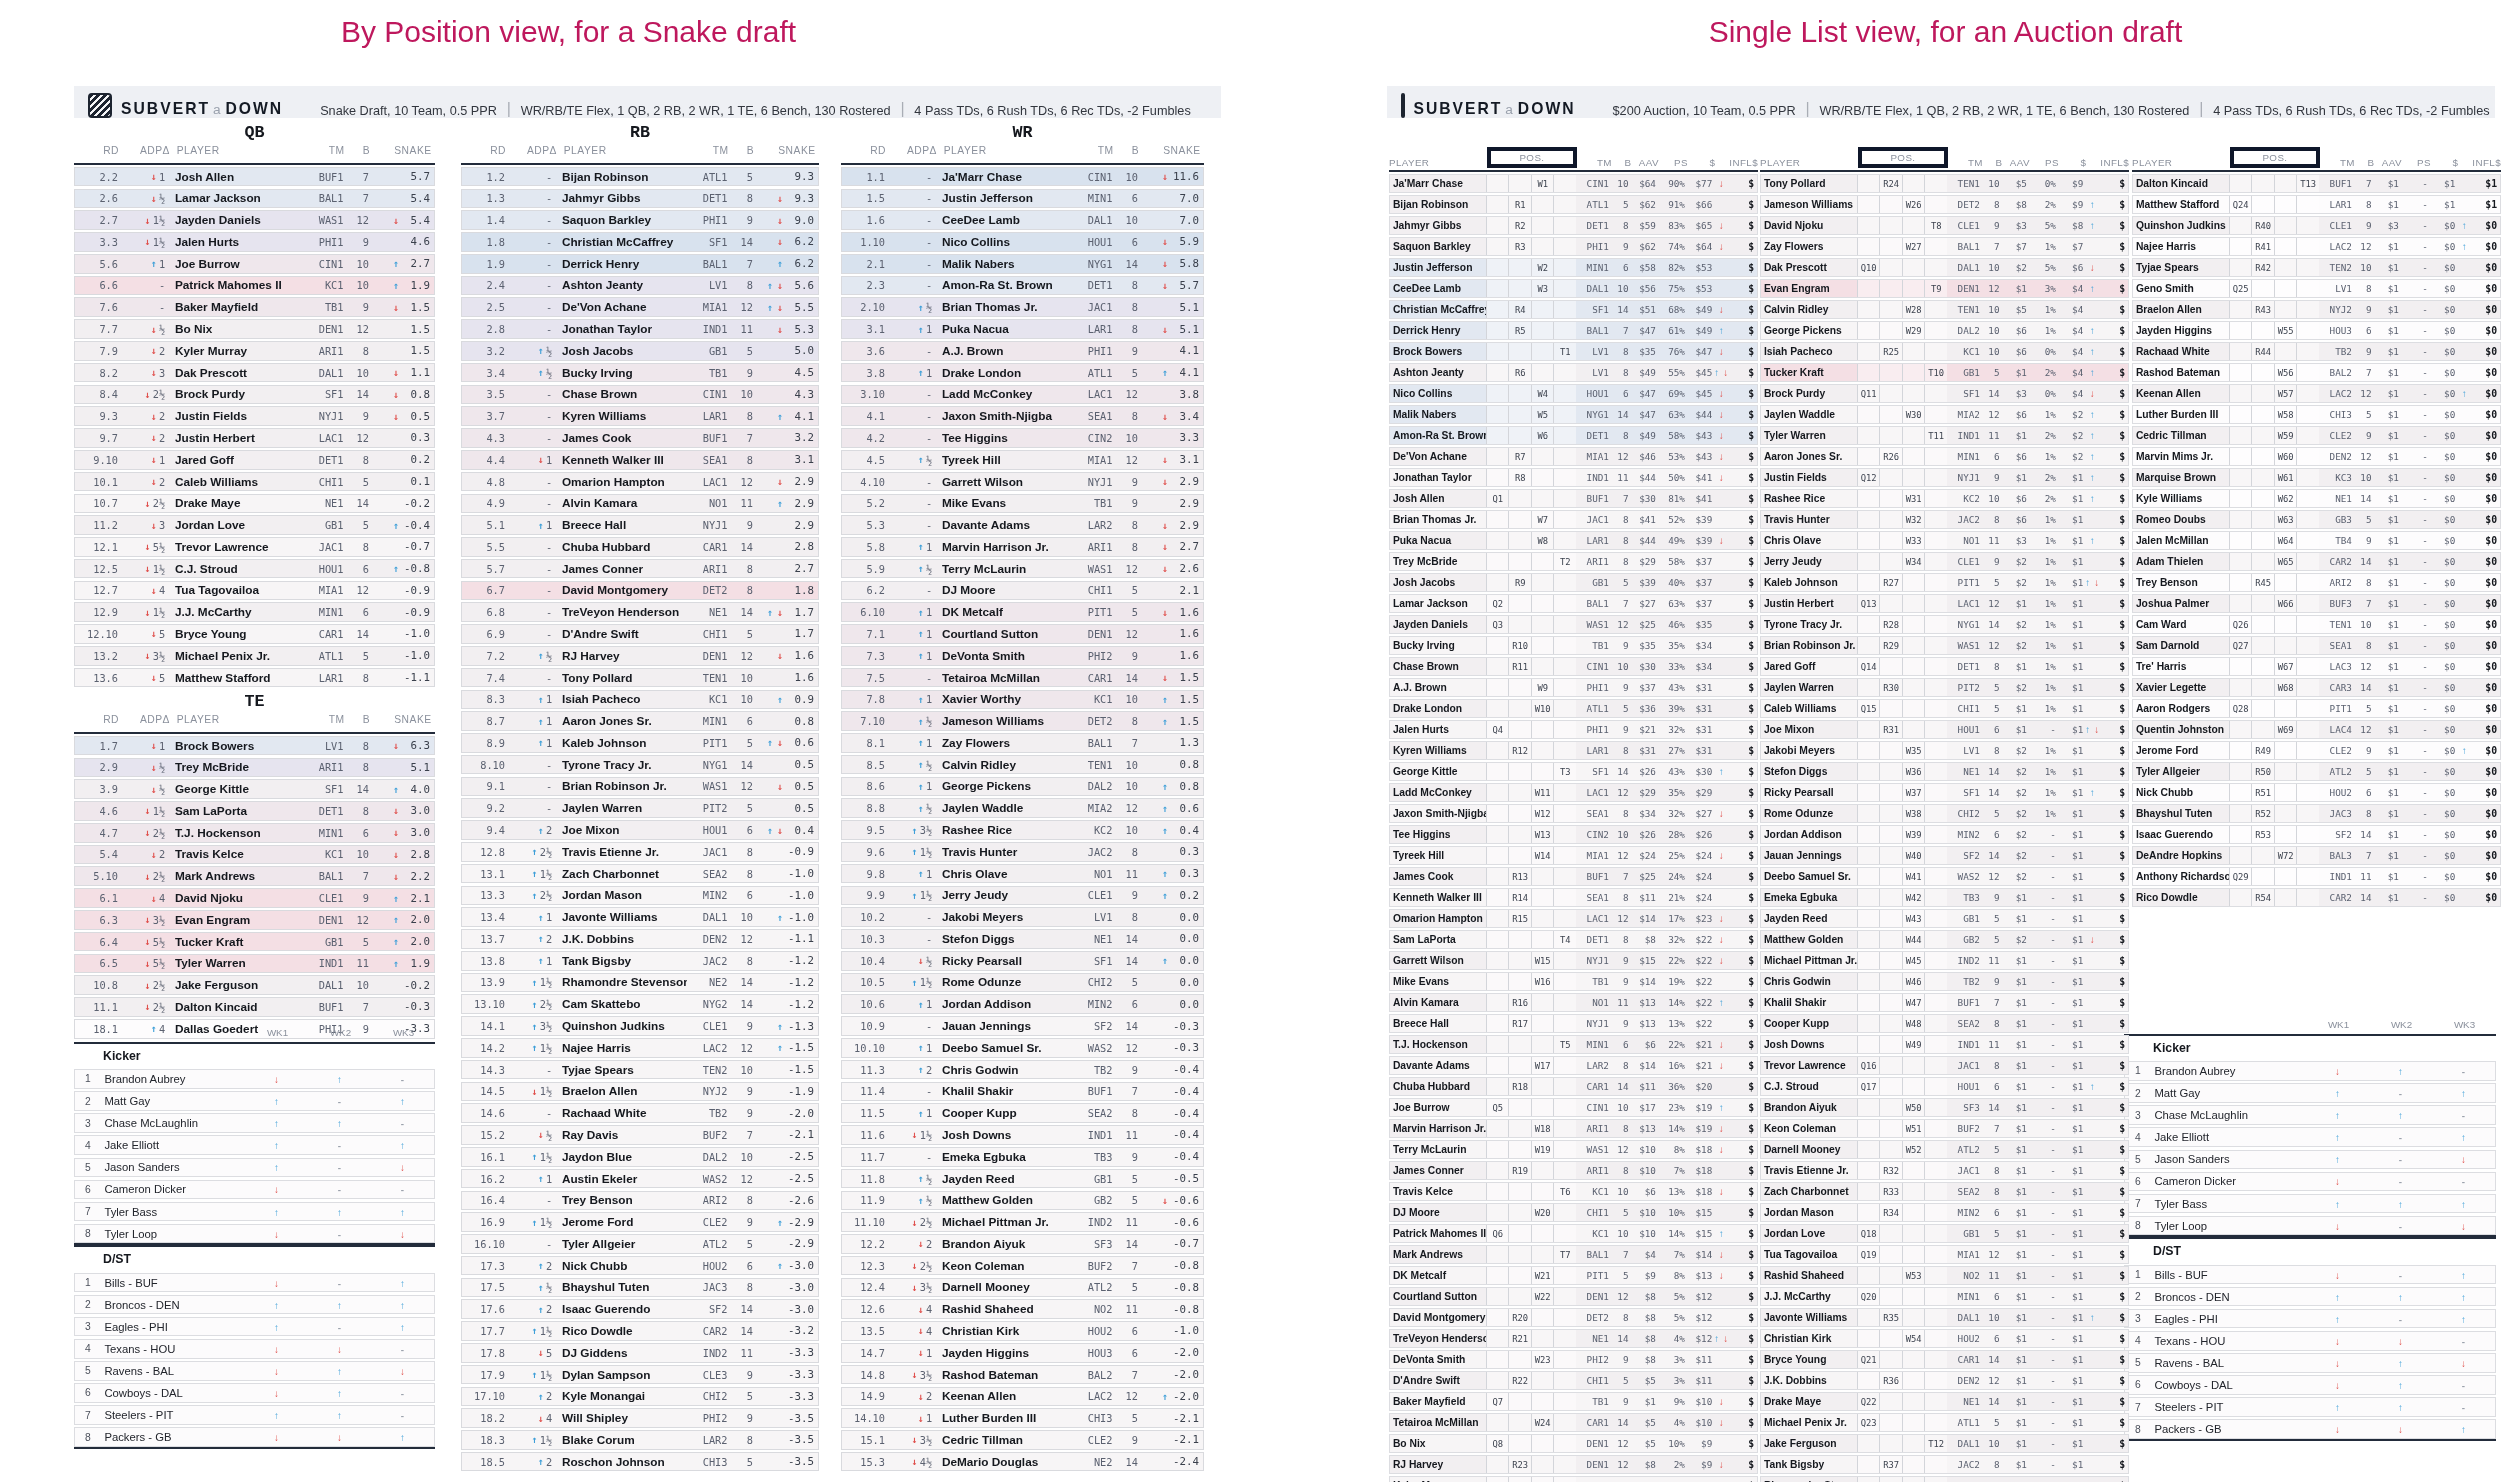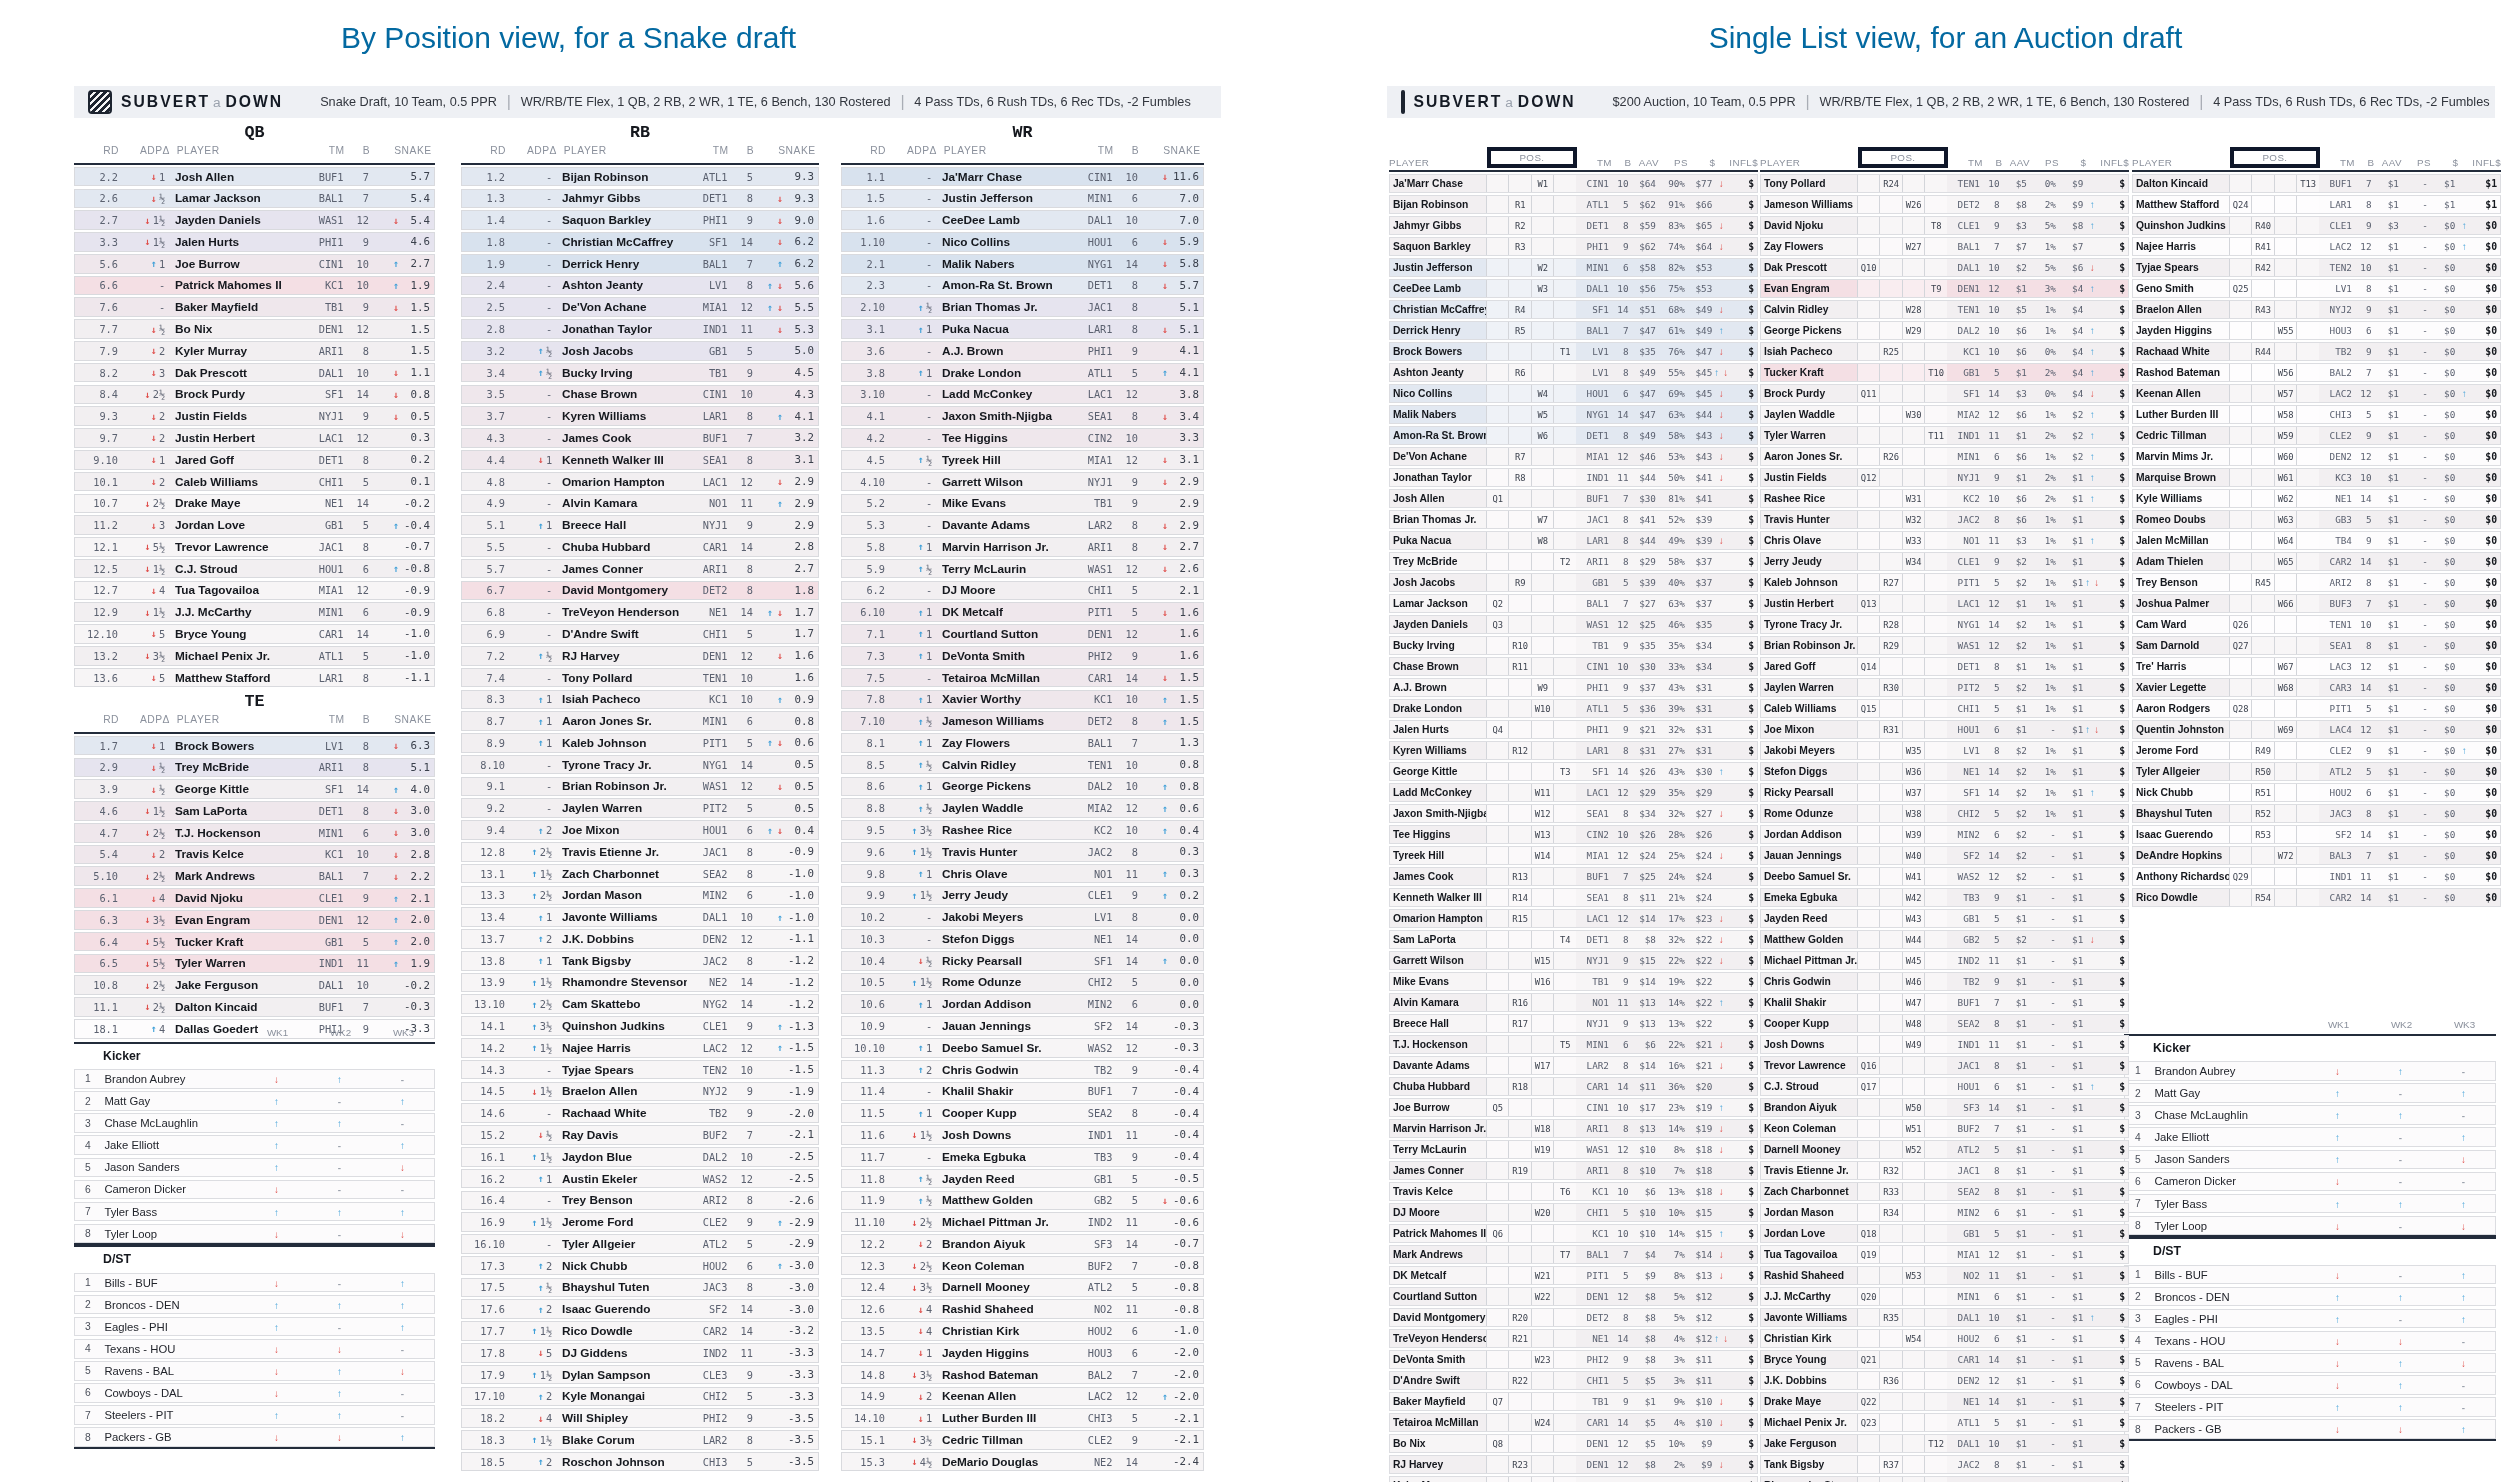--- a/index.html
+++ b/index.html
@@ -1,20 +1,20 @@
 <!DOCTYPE html>
 <html><head>
 <meta charset="utf-8">
 <style>
   html,body{margin:0;padding:0;background:#fff;}
   #app{position:relative;width:2509px;height:1483px;overflow:hidden;background:#fff;
        font-family:"Liberation Sans",sans-serif;}
-  .page-title{position:absolute;top:21px;font-size:30px;color:#0369a1;text-align:center;width:823px;}
+  .page-title{position:absolute;top:15px;font-size:30px;color:#be185d;text-align:center;width:823px;}
   
-  .hdrbar{position:absolute;top:86px;height:32px;background:#eef0f4;display:flex;align-items:center;
+  .hdrbar{position:absolute;top:86px;height:32px;background:#eef0f4;display:flex;align-items:flex-end;
           box-sizing:border-box;padding:0 13.7px;white-space:nowrap;}
   .logo-icon{width:20.6px;height:20.6px;border:2px solid #1d2430;border-radius:3.9px;margin-right:8.8px;
              background:repeating-linear-gradient(135deg,#1d2430 0 2.5px,#f4f5f7 2.5px 4.9px);}
   .logo-txt{font-size:15.7px;font-weight:bold;letter-spacing:2px;color:#141a24;}
   .logo-a{color:#9aa1ad;font-weight:normal;margin:0 2.9px;font-size:13.7px;}
   .hdr-set{font-size:12.7px;color:#32363e;margin-left:37px;}
   .hdr-sep{color:#a9adb5;margin:0 9.8px;}
   
   .postable{position:absolute;}
   .pt-title{text-align:center;font-weight:bold;font-size:16.7px;color:#15181e;height:21.6px;font-family:Liberation Mono, monospace;}

